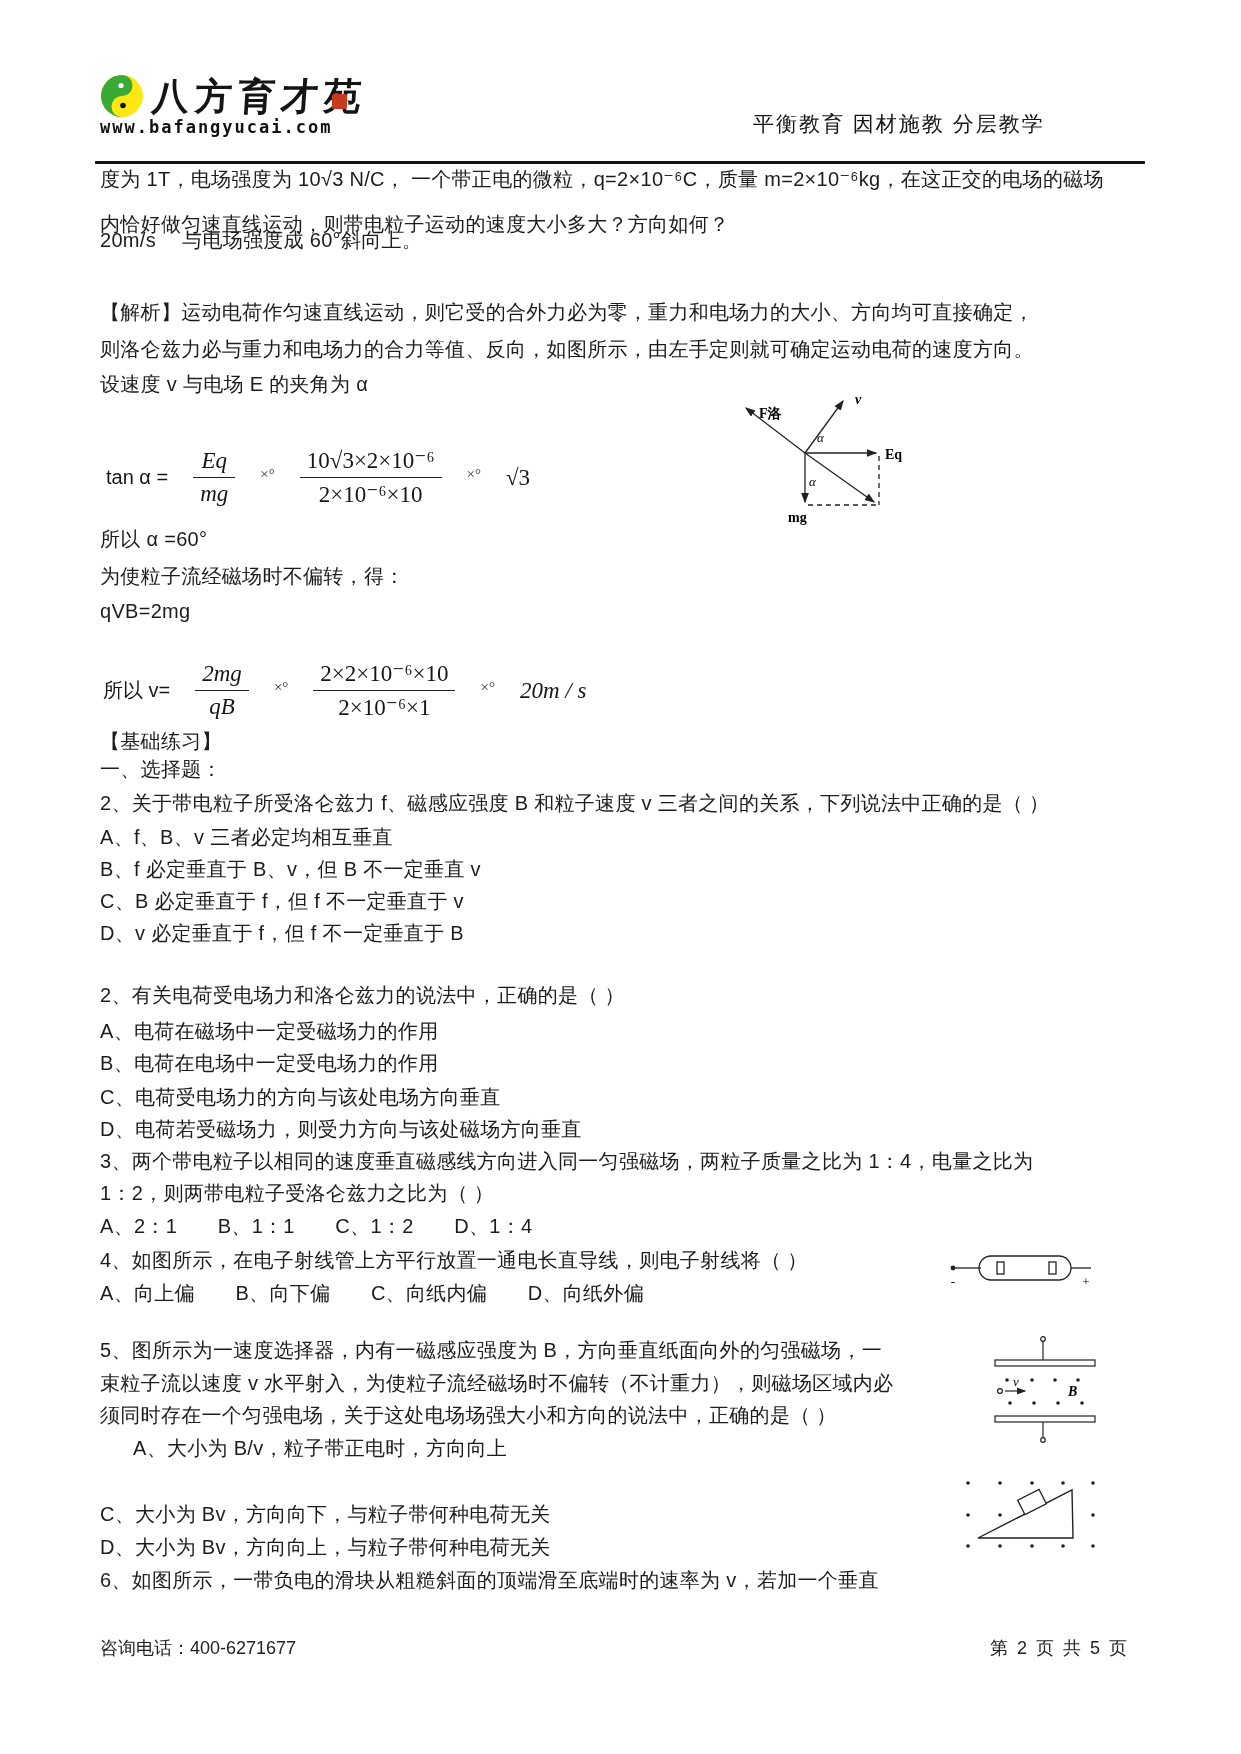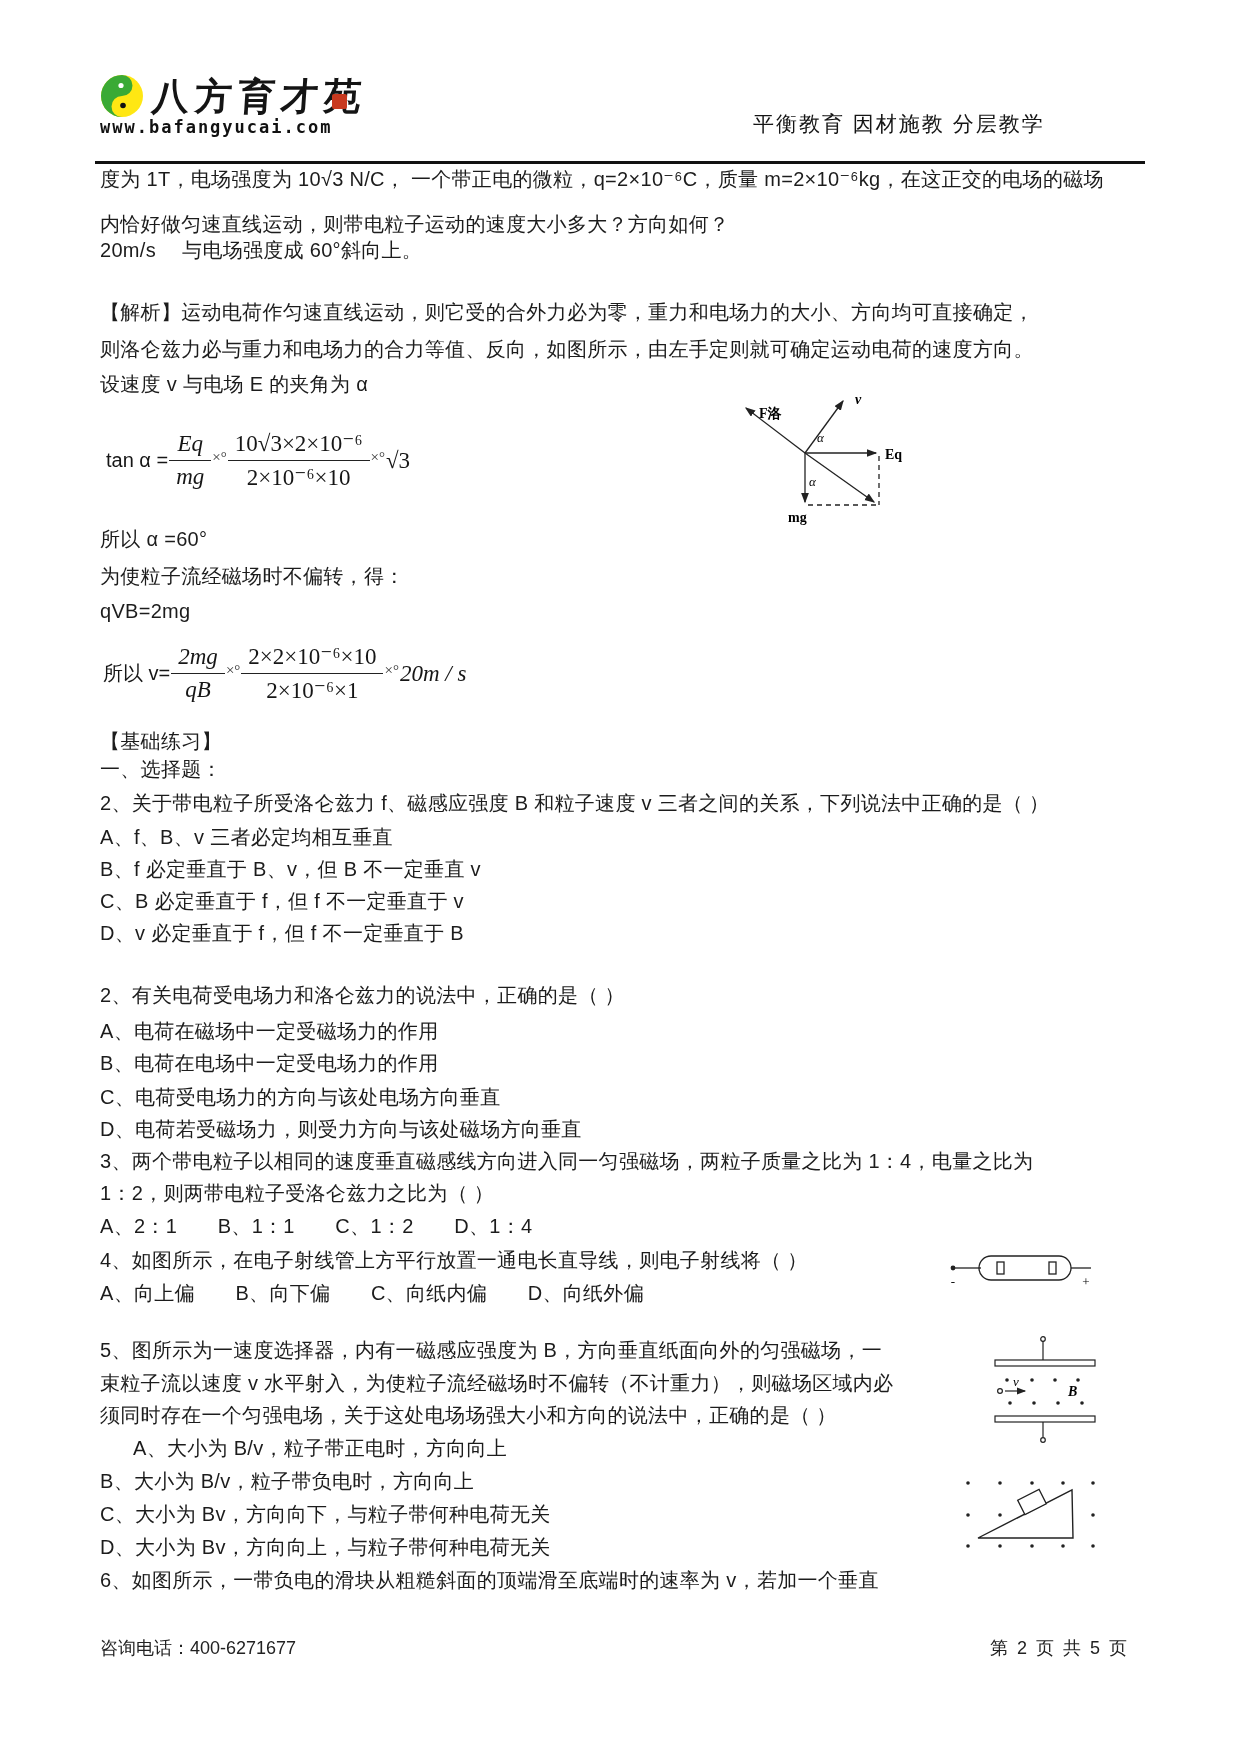--- a/index.html
+++ b/index.html
@@ -8,22 +8,22 @@
   .line{position:absolute;left:100px;font-size:20px;line-height:27px;white-space:nowrap;letter-spacing:0.3px;}
   .rule{position:absolute;left:95px;top:161px;width:1050px;height:3px;background:#111;}
   
   .brand{position:absolute;left:152px;top:72px;font-family:"Liberation Serif","DejaVu Serif",serif;
          font-size:37px;font-weight:bold;letter-spacing:6px;transform:skewX(-4deg);color:#141414;}
   .seal{position:absolute;left:332px;top:94px;width:15px;height:15px;background:#c8391f;border-radius:2px;}
   .url{position:absolute;left:100px;top:117px;font-family:"DejaVu Sans Mono","Liberation Mono",monospace;
        font-weight:bold;font-size:17px;letter-spacing:2px;color:#111;}
   .slogan{position:absolute;left:753px;top:110px;font-size:21px;letter-spacing:2px;color:#141414;}
   
-  .math-row{position:absolute;display:flex;align-items:center;gap:1px;
-            font-family:"Liberation Serif","DejaVu Serif",serif;font-size:23px;color:#161616;}
+  .math-row{position:absolute;display:flex;align-items:center;gap:25px;
+            font-family:"Liberation Serif","DejaVu Serif",serif;font-size:23px;color:#161616;margin-top:17px;}
   .math-row .lhs{font-family:"Liberation Sans","DejaVu Sans",sans-serif;font-size:20px;}
   .frac{display:inline-flex;flex-direction:column;text-align:center;}
   .frac .num{padding:0 7px 3px;border-bottom:1.6px solid #222;}
   .frac .den{padding:3px 7px 0;}
   .it{font-style:italic;}
   .xeq{font-size:15px;position:relative;top:-3px;color:#333;}
   
   .dia{position:absolute;}
   svg text{font-family:"Liberation Serif","DejaVu Serif",serif;}
   
@@ -44,21 +44,21 @@
     <circle cx="23" cy="31.5" r="2.8" fill="#111111"></circle>
   </svg>
   <div class="brand">八方育才苑</div>
   <div class="seal"></div>
   <div class="url">www.bafangyucai.com</div>
   <div class="slogan">平衡教育 因材施教 分层教学</div>
   <div class="rule"></div>
 
   <div class="line" style="top:166px;">度为 1T，电场强度为 10√3 N/C， 一个带正电的微粒，q=2×10⁻⁶C，质量 m=2×10⁻⁶kg，在这正交的电场的磁场</div>
   <div class="line" style="top:211px;">内恰好做匀速直线运动，则带电粒子运动的速度大小多大？方向如何？</div>
-  <div class="line" style="top:237px;">20m/s　 与电场强度成 60°斜向上。</div>
+  <div class="line" style="top:227px;">20m/s　 与电场强度成 60°斜向上。</div>
 
   <div class="line" style="top:299px;">【解析】运动电荷作匀速直线运动，则它受的合外力必为零，重力和电场力的大小、方向均可直接确定，</div>
   <div class="line" style="top:336px;">则洛仑兹力必与重力和电场力的合力等值、反向，如图所示，由左手定则就可确定运动电荷的速度方向。</div>
   <div class="line" style="top:371px;">设速度 v 与电场 E 的夹角为 α</div>
 
   <svg class="dia" style="left:733px;top:388px;" width="200" height="150" viewBox="0 0 200 150">
     <defs>
       <marker id="ah" markerWidth="9" markerHeight="8" refX="7" refY="3" orient="auto">
         <path d="M0,0 L8,3 L0,6 z" fill="#222"></path>
       </marker>
@@ -146,21 +146,20 @@
     </g>
     <circle cx="8" cy="25" r="2.4" fill="#222"></circle>
     <text x="8" y="43" font-size="13" text-anchor="middle">-</text>
     <text x="141" y="43" font-size="13" text-anchor="middle">+</text>
   </svg>
 
   <div class="line" style="top:1337px;">5、图所示为一速度选择器，内有一磁感应强度为 B，方向垂直纸面向外的匀强磁场，一</div>
   <div class="line" style="top:1370px;">束粒子流以速度 v 水平射入，为使粒子流经磁场时不偏转（不计重力），则磁场区域内必</div>
   <div class="line" style="top:1402px;">须同时存在一个匀强电场，关于这处电场场强大小和方向的说法中，正确的是（ ）</div>
   <div class="line" style="top:1435px;margin-left:33px;">A、大小为 B/v，粒子带正电时，方向向上</div>
-  <div class="line" style="top:1468px;">B、大小为 B/v，粒子带负电时，方向向上</div>
   <div class="line" style="top:1501px;">C、大小为 Bv，方向向下，与粒子带何种电荷无关</div>
   <div class="line" style="top:1534px;">D、大小为 Bv，方向向上，与粒子带何种电荷无关</div>
 
   <svg class="dia" style="left:975px;top:1333px;" width="135" height="115" viewBox="0 0 135 115">
     <g stroke="#222" stroke-width="1.2" fill="none">
       <circle cx="68" cy="6" r="2.3"></circle>
       <line x1="68" y1="8" x2="68" y2="27"></line>
       <rect x="20" y="27" width="100" height="6" fill="#fff"></rect>
       <rect x="20" y="83" width="100" height="6" fill="#fff"></rect>
       <line x1="68" y1="89" x2="68" y2="104"></line>

